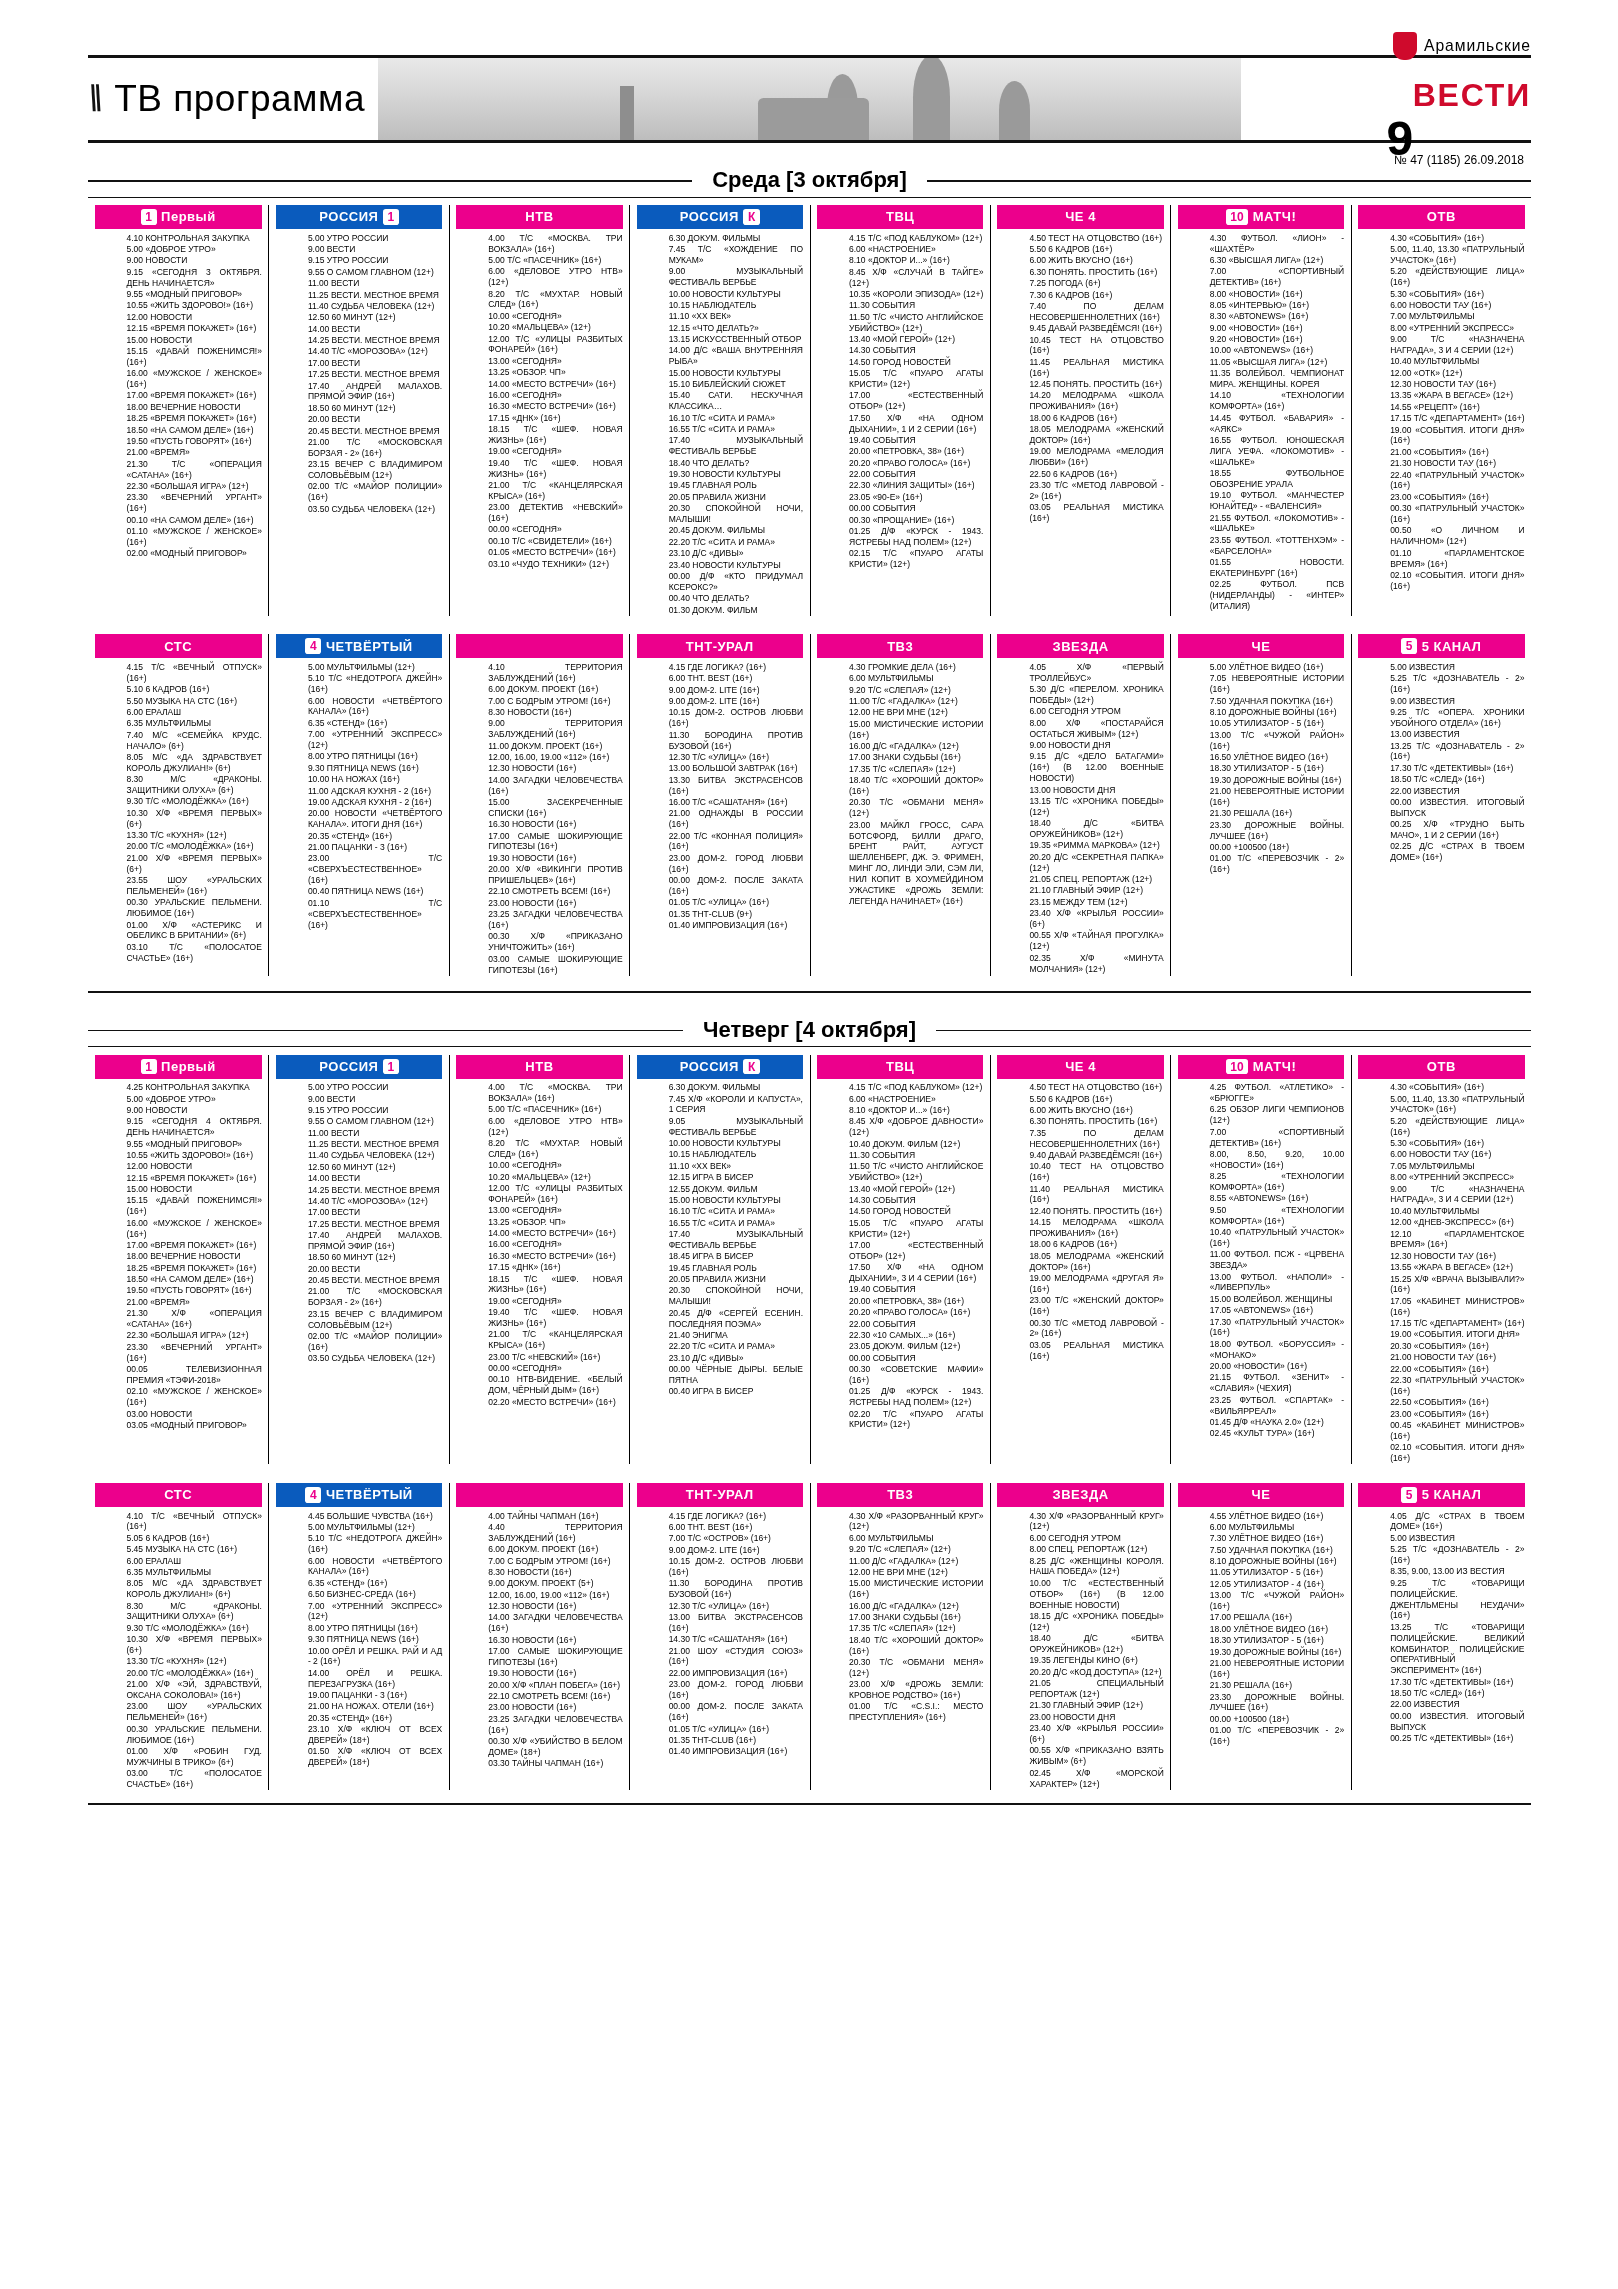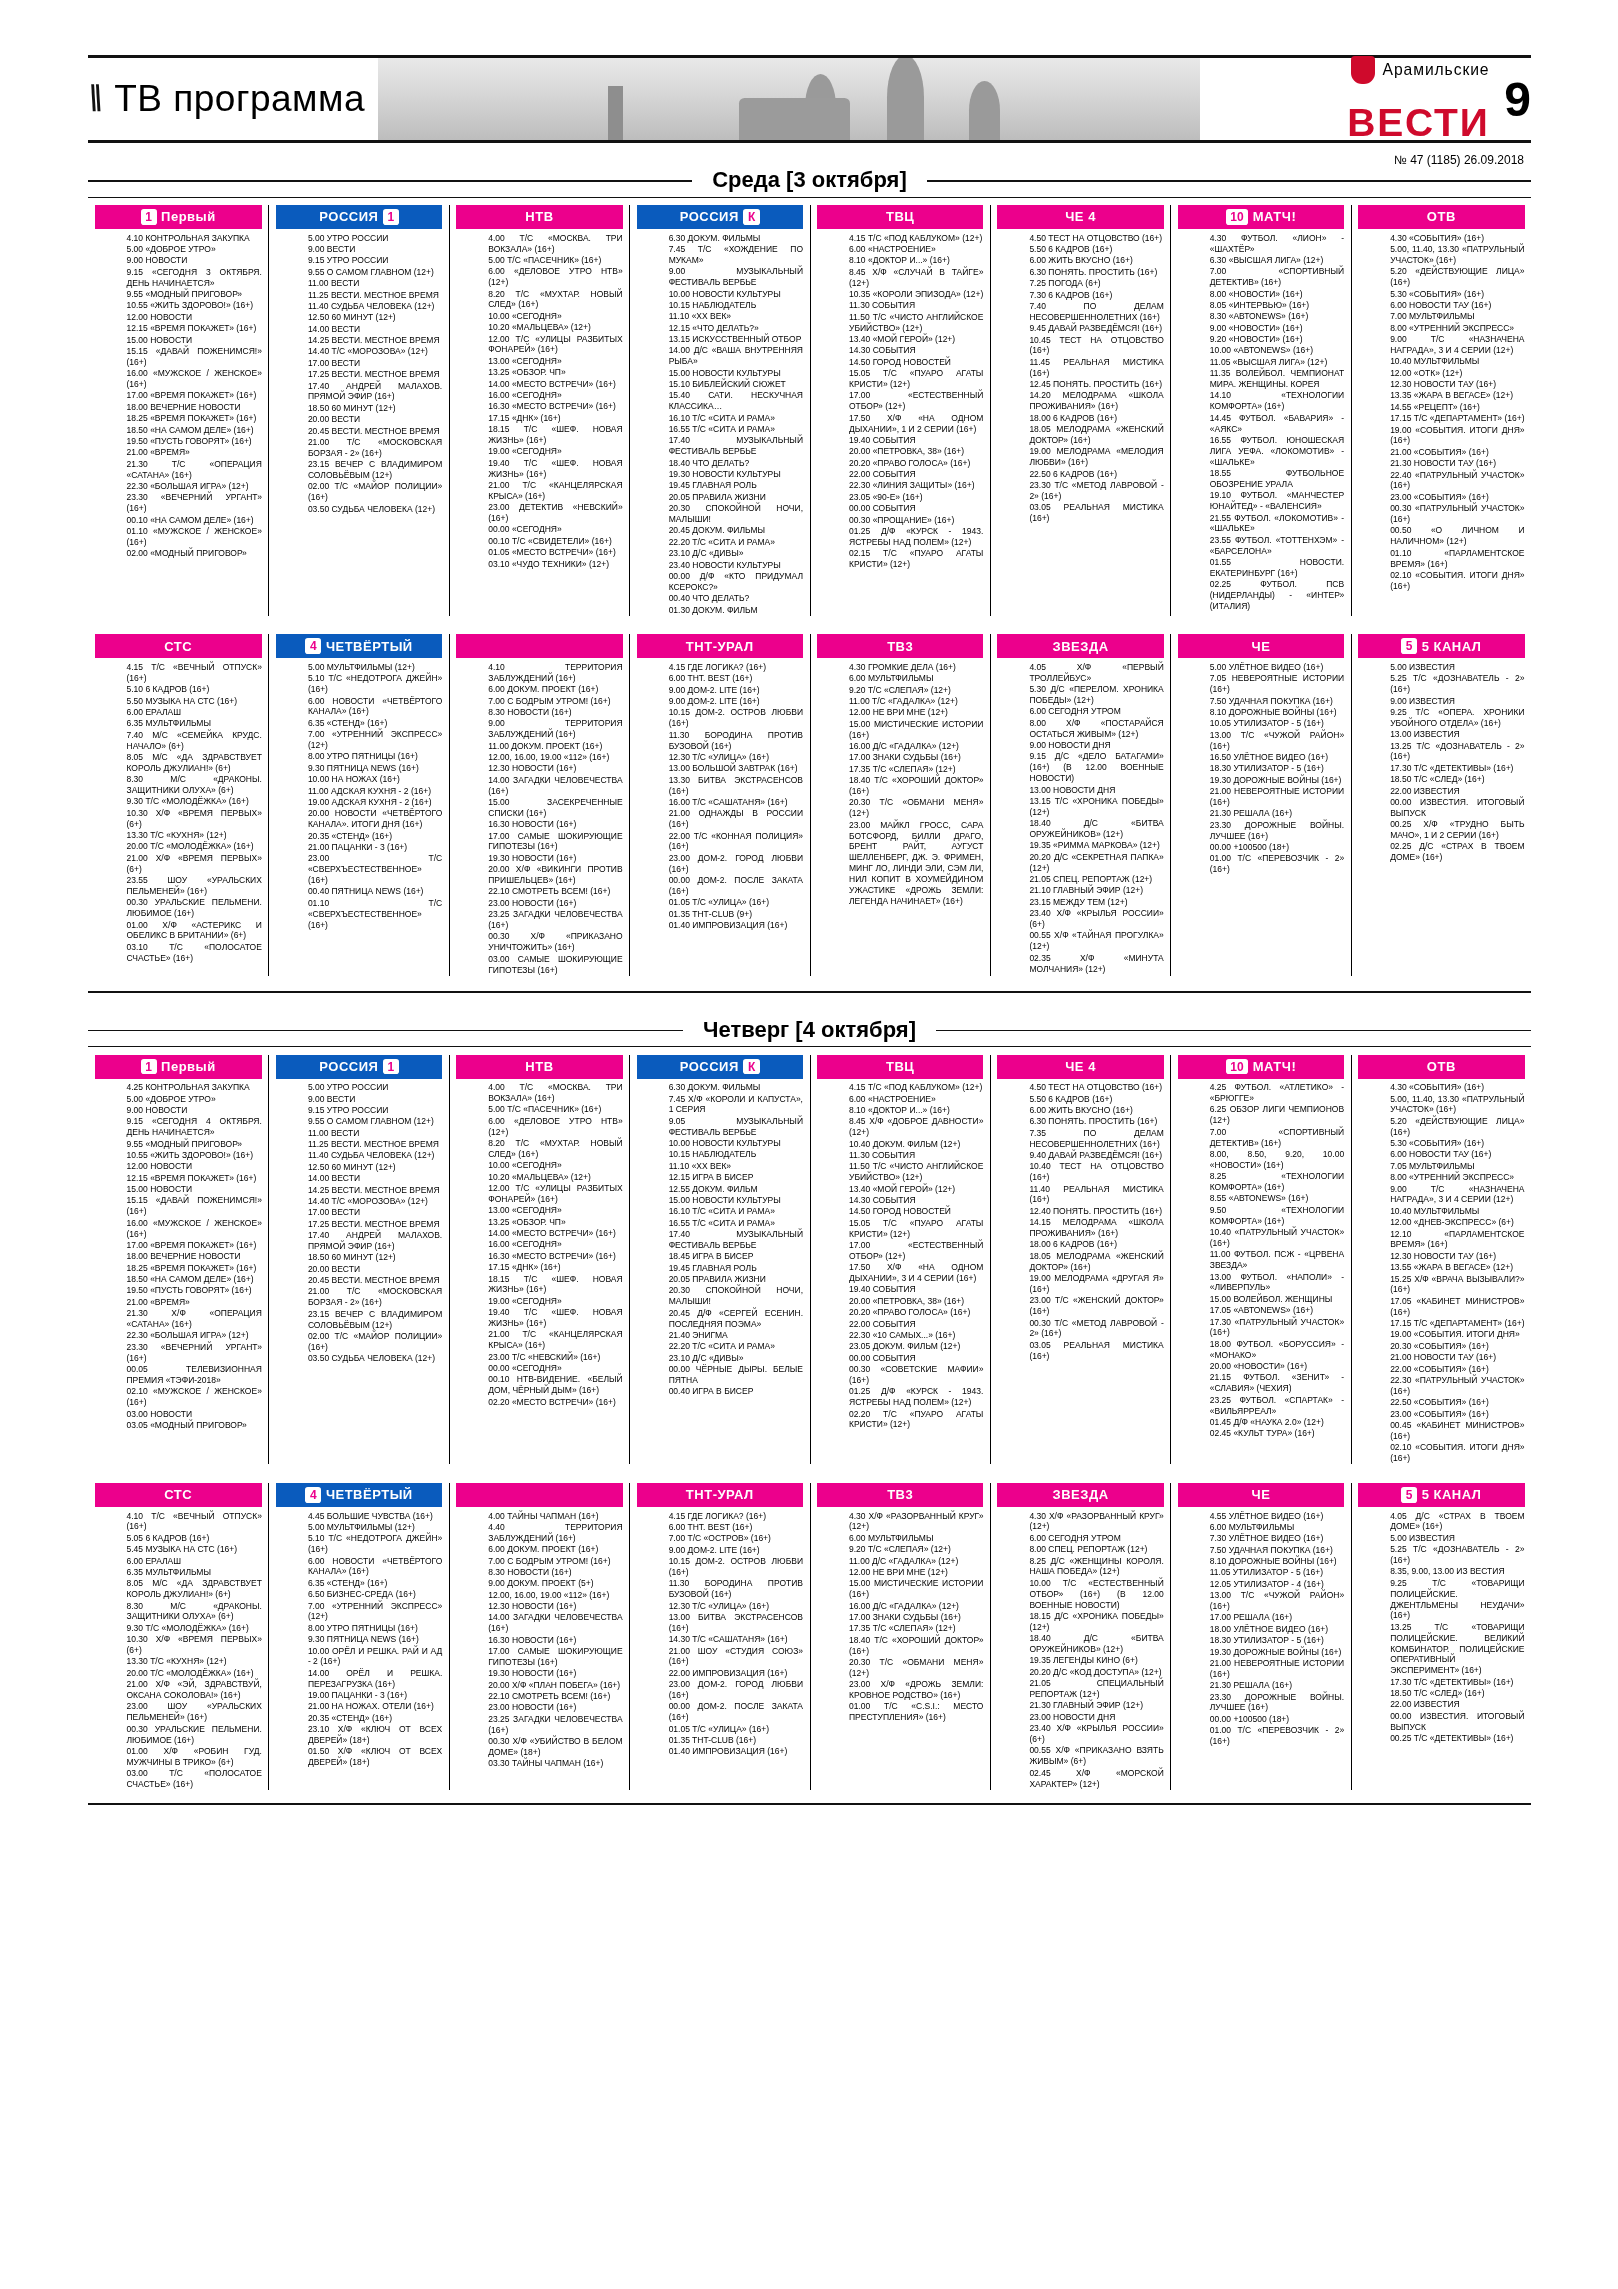--- a/index.html
+++ b/index.html
@@ -16,24 +16,24 @@
   .mast-photo{flex:1;height:100%;margin:0 13px;background:
      linear-gradient(180deg,#e9e9e9 0%,#d6d6d6 45%,#bdbdbd 100%);
      position:relative;overflow:hidden;}
   .mast-photo:before{content:"";position:absolute;left:28%;bottom:0;width:14.8px;height:54px;background:#8e8e8e;}
   .mast-photo:after{content:"";position:absolute;left:44%;bottom:0;width:111px;height:42px;background:#9b9b9b;border-radius:5.5px 5.5px 0 0;}
   .mast-dome{position:absolute;bottom:0;width:31px;height:66px;background:#9a9a9a;border-radius:50% 50% 0 0;}
   .mast-brand{width:277px;text-align:right;}
   .mast-brand-top{display:flex;align-items:center;justify-content:flex-end;gap:7.4px;}
   .mast-crest{width:24px;height:28px;background:#cf0a2c;border-radius:3.7px 3.7px 11px 11px;}
   .mast-brand-name{font-size:15.7px;letter-spacing:0.9px;}
-  .mast-brand-big{font-size:39px;font-weight:700;color:#cf0a2c;letter-spacing:1.8px;line-height:.95;margin-top:20px;}
+  .mast-brand-big{font-size:32px;font-weight:700;color:#cf0a2c;letter-spacing:1.8px;line-height:.95;margin-top:20px;}
   .mast-page-num{font-size:48px;font-weight:700;margin-left:14.8px;}
   .mast-issue{position:absolute;right:7px;bottom:-24px;font-size:12px;}
-  .mast-right{display:flex;align-items:center;}
+  .mast-right{display:flex;align-items:center;flex-direction:column;}
 
   
   .day-header{margin:24px 88px 0 88px;position:relative;text-align:center;}
   .day-header .bar{position:absolute;left:0;right:0;top:50%;height:1.8px;background:#111;}
   .day-header span{position:relative;background:#fff;padding:0 20px;font-size:22px;font-weight:700;margin-top:32px;}
   .day-rule-thin{margin:3.7px 88px 0 88px;height:0.9px;background:#111;}
 
   
   .grid{display:flex;margin:7.4px 88px 0 88px;gap:0;}
   .col{width:calc(100% / 8);box-sizing:border-box;padding:0 6.5px;border-left:0.9px solid #000;}

